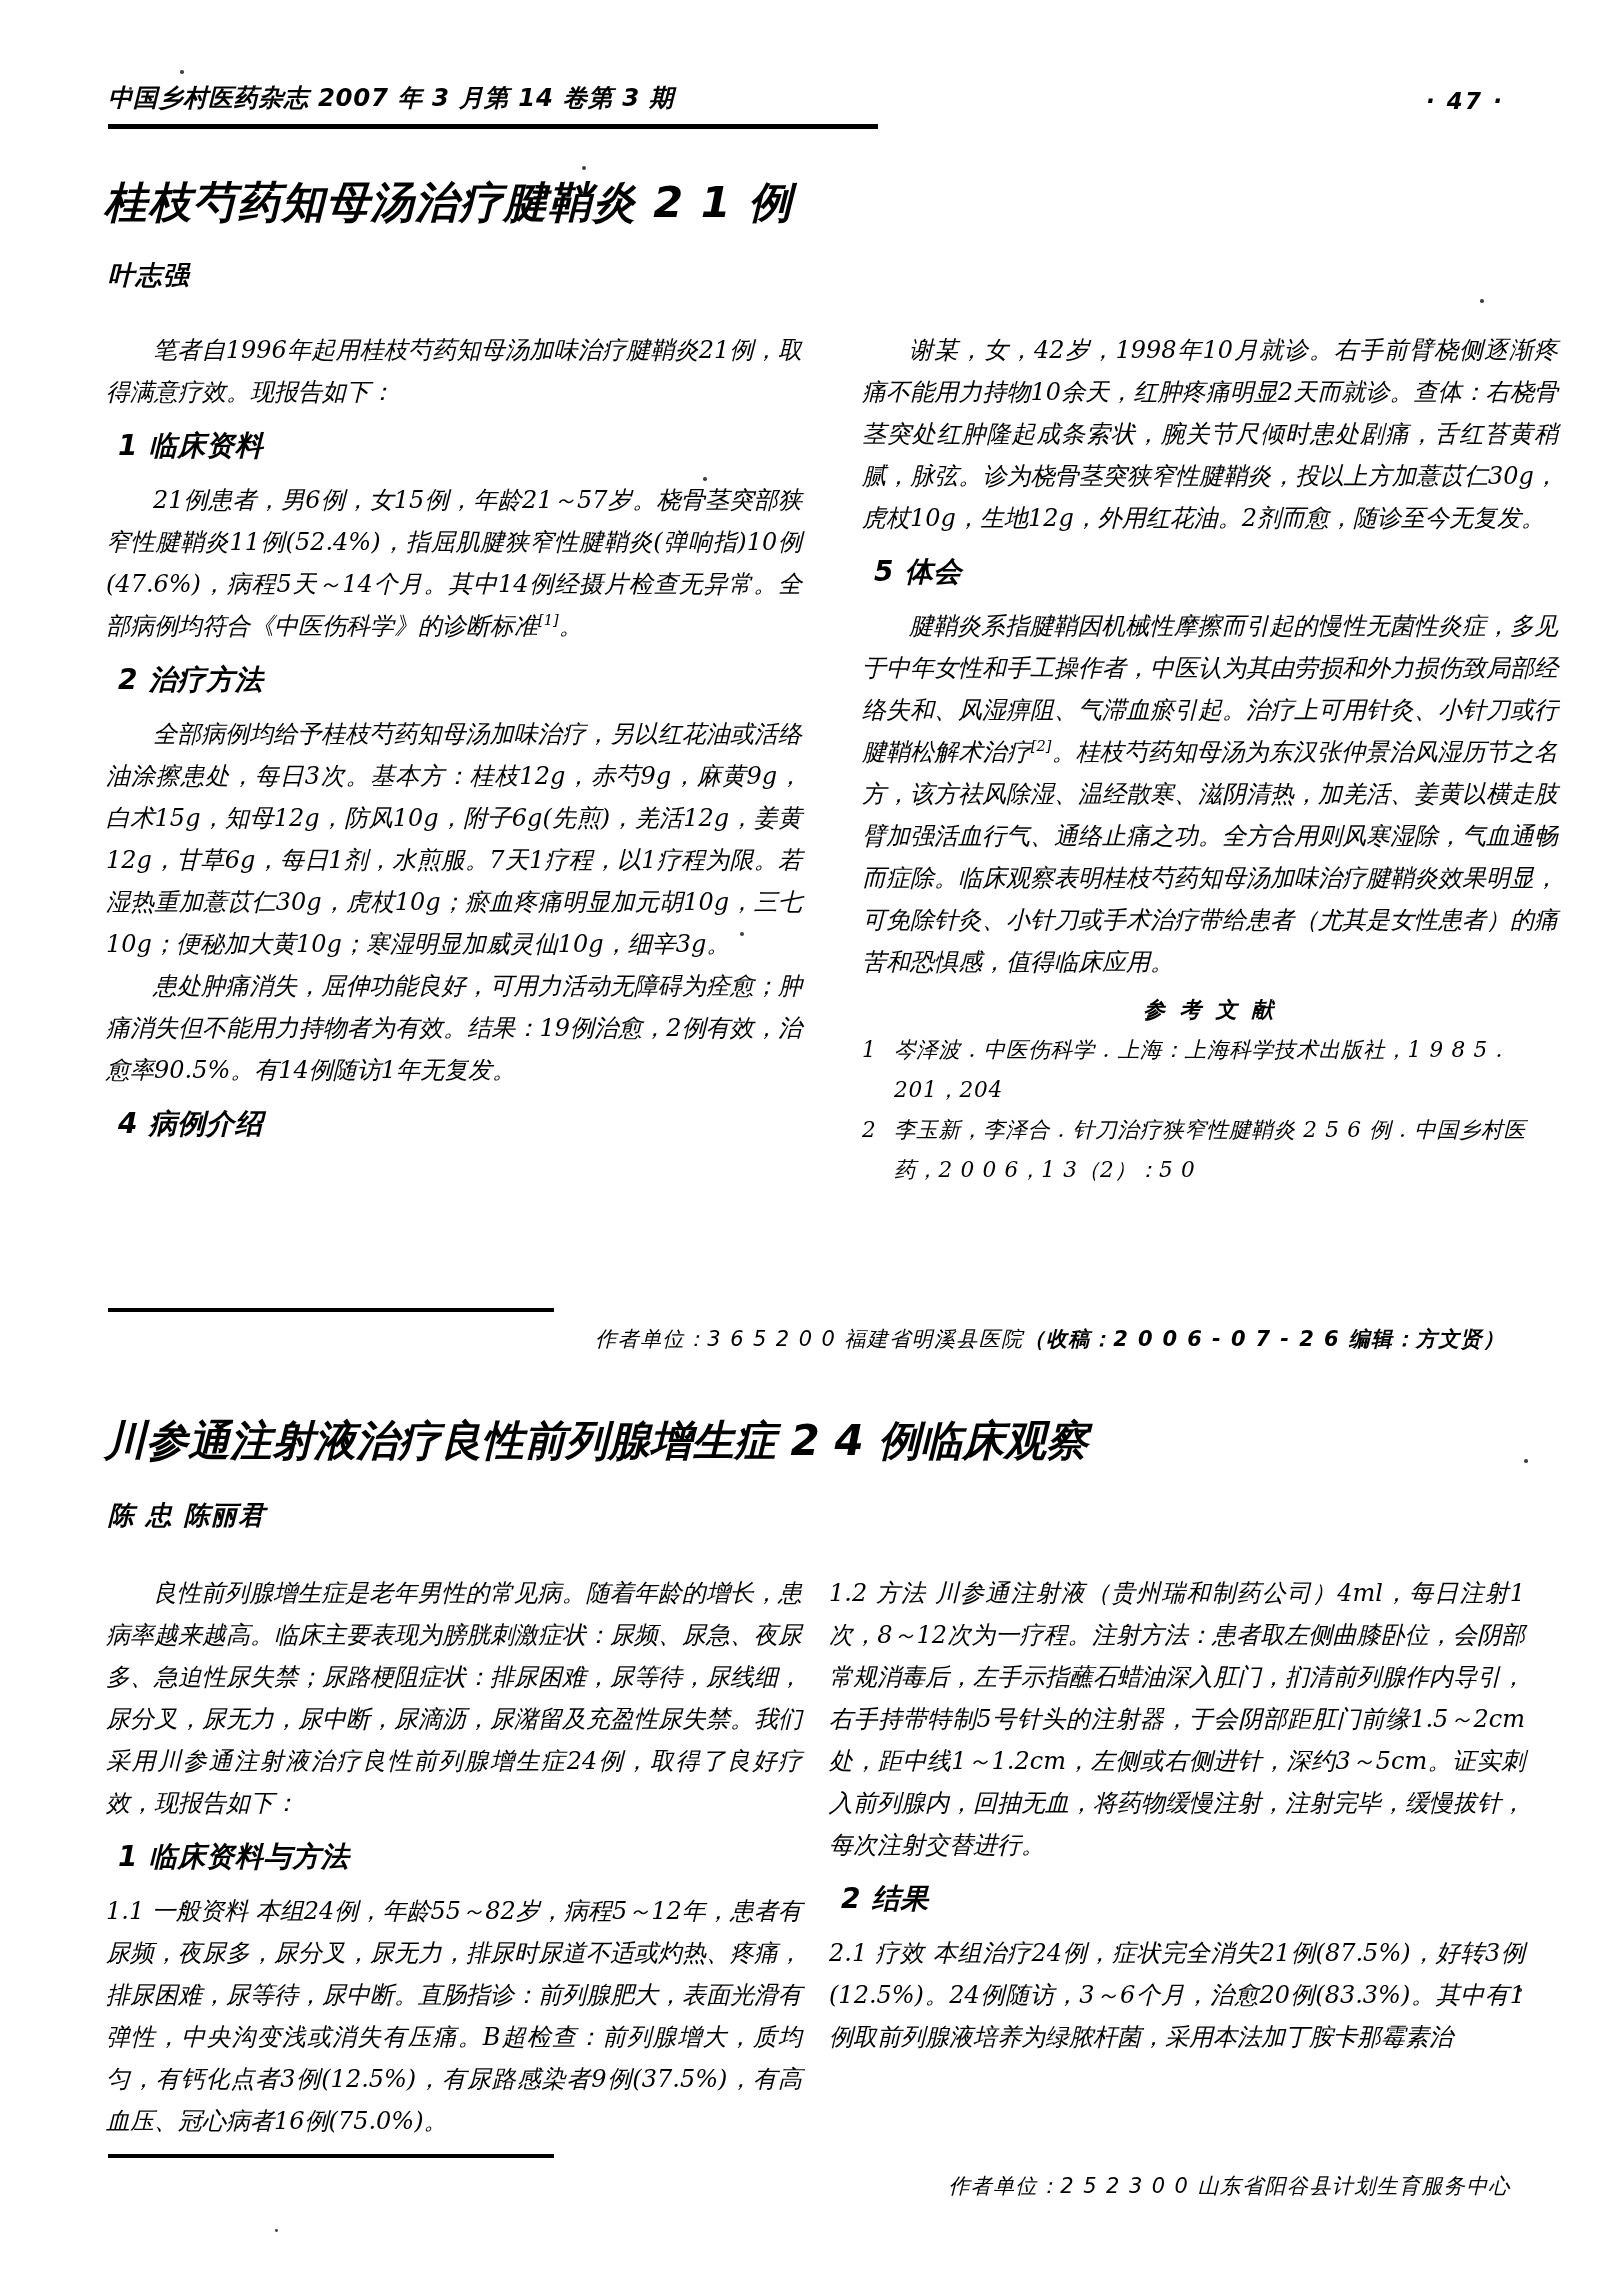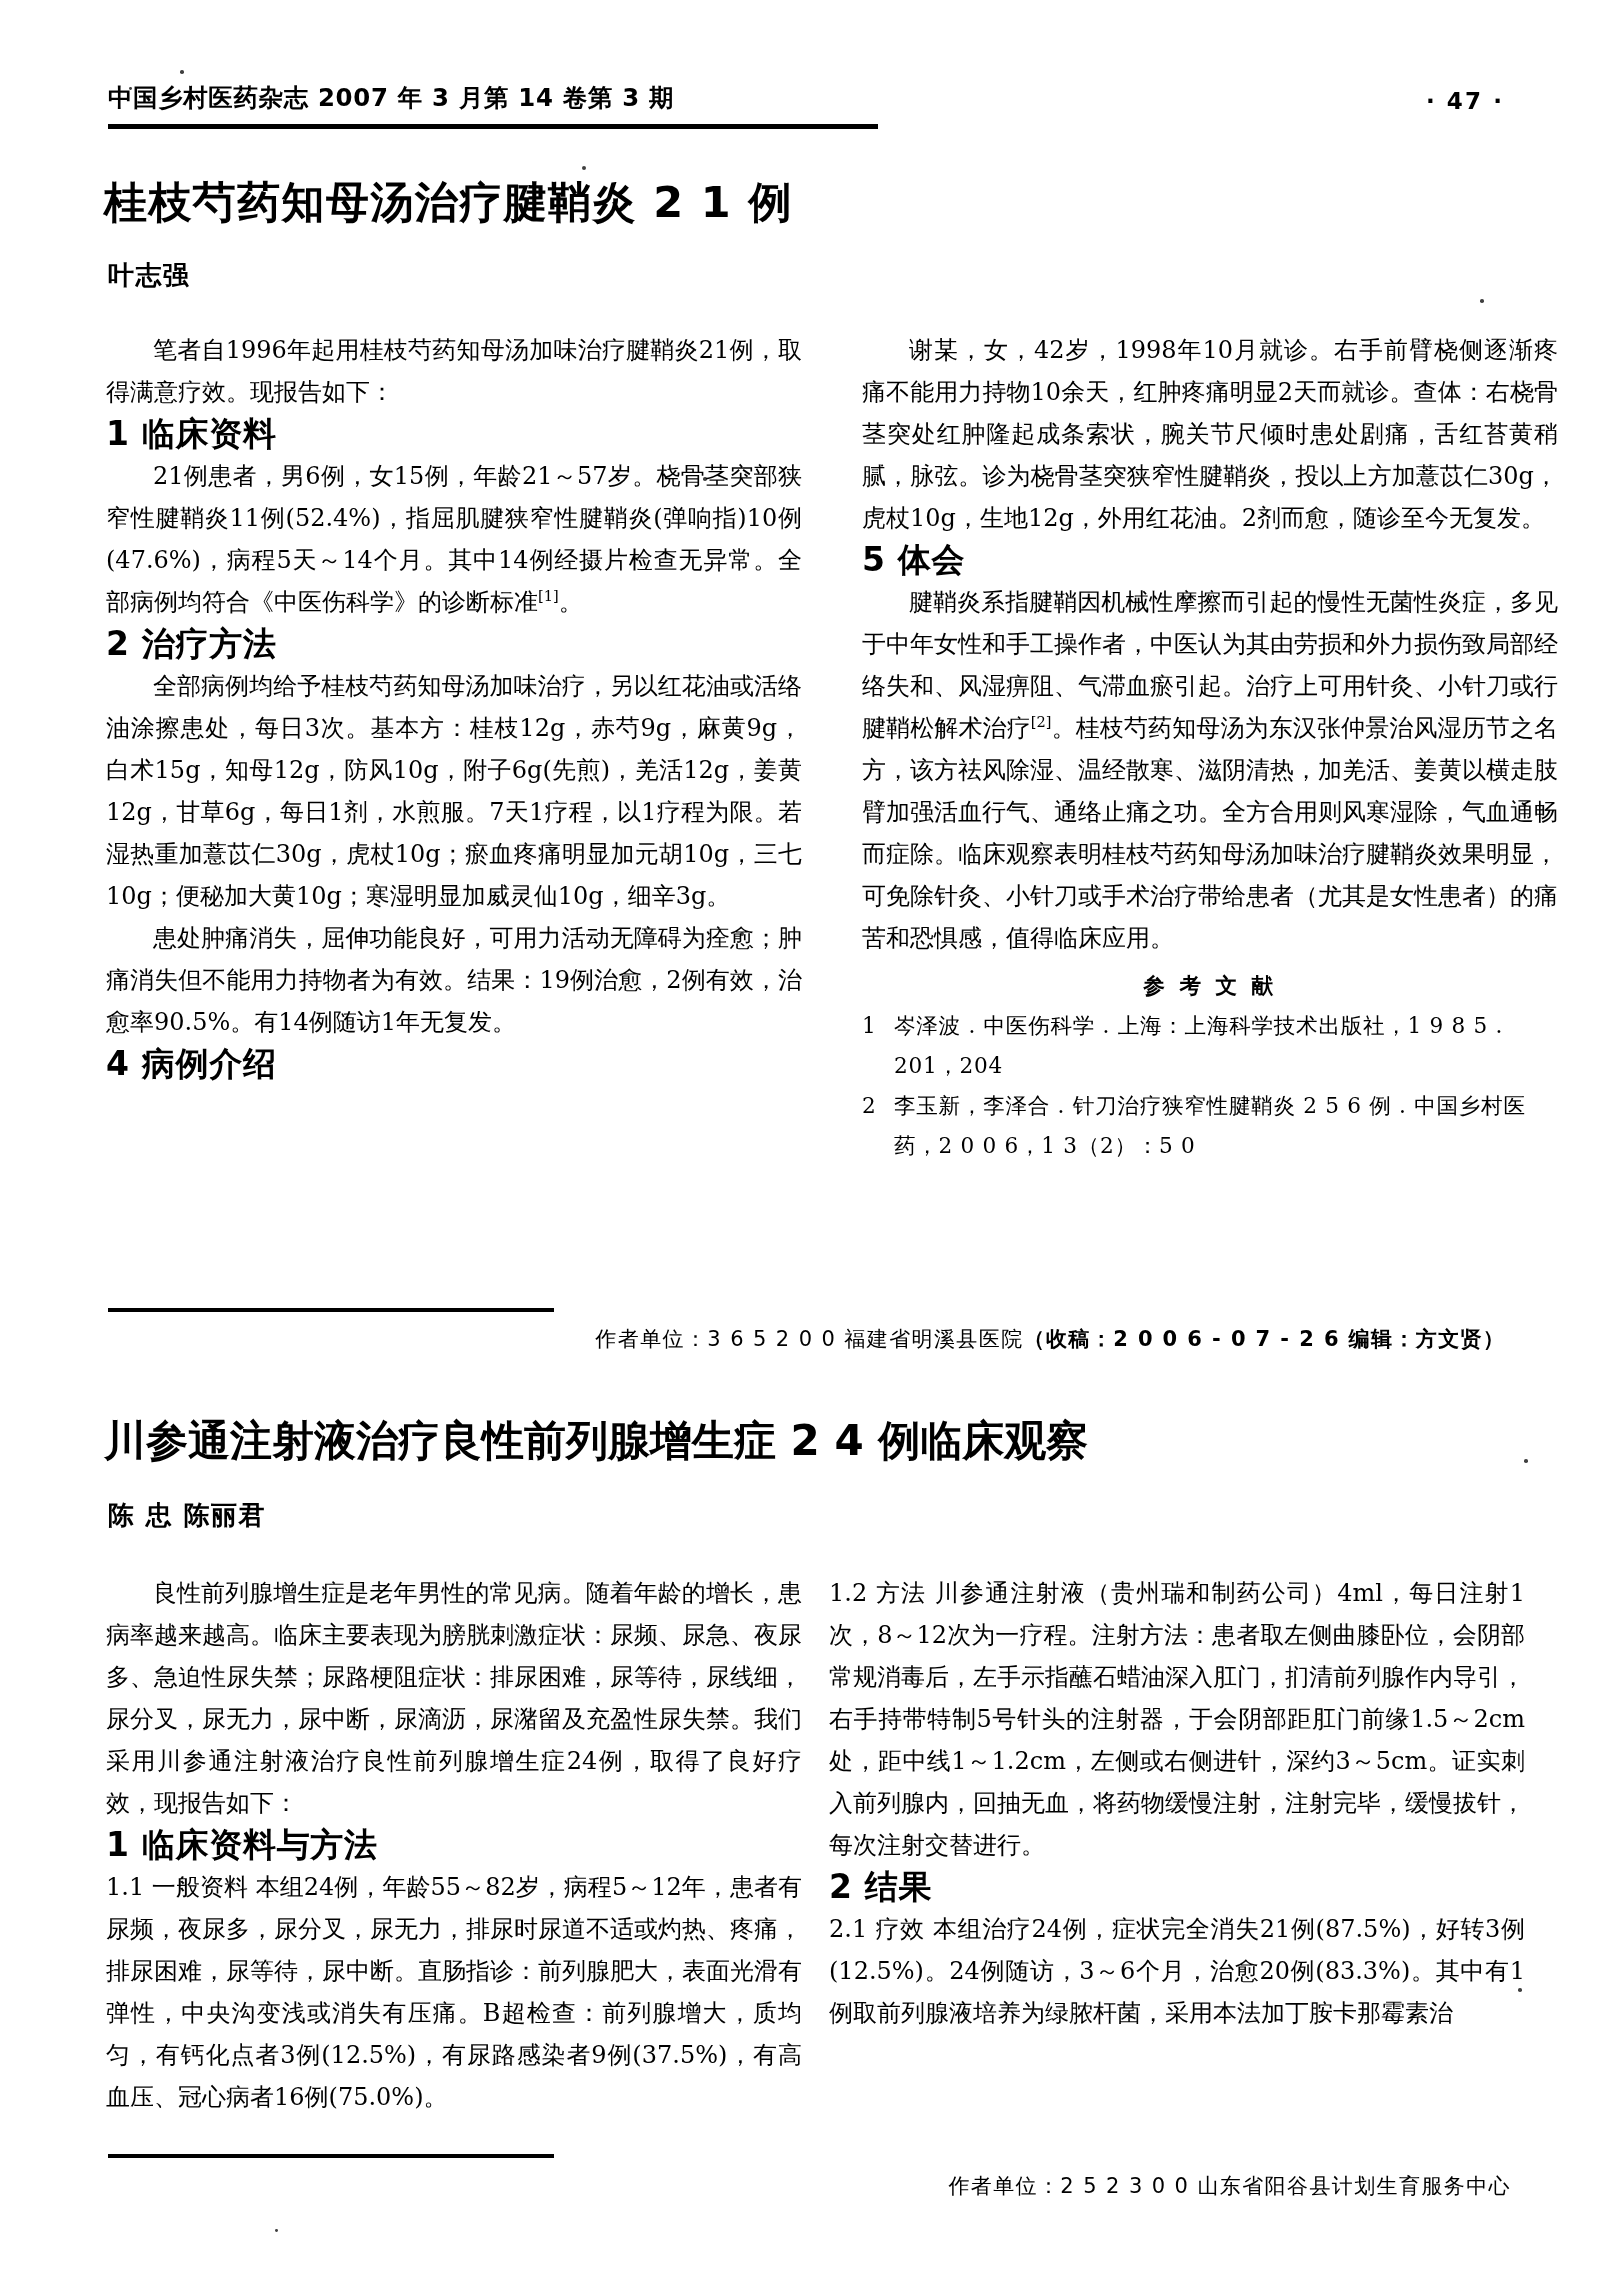--- a/index.html
+++ b/index.html
@@ -13,20 +13,21 @@
     color: #000000;
   }
   .page {
     position: relative;
     width: 1619px;
     height: 2273px;
     background: #ffffff;
     box-sizing: border-box;
     padding: 4px;
     overflow: hidden;
+    font-style: italic;
   }
 
   
   .running-head {
     position: absolute;
     left: 108px;
     top: 82px;
     width: 1403px;
     display: flex;
     align-items: flex-end;
@@ -99,23 +100,23 @@
     font-family: "DejaVu Serif", "Liberation Serif", serif;
     font-size: 24px;
     line-height: 42px;
     text-align: justify;
     text-justify: inter-ideograph;
     text-indent: 47px;
     letter-spacing: 0px;
   }
   p.body.noindent { text-indent: 0; }
   p.section {
-    margin: 0;
-    font-family: "DejaVu Sans", "Liberation Sans", sans-serif;
-    font-size: 33px;
+    margin: 12px;
+    font-family: "DejaVu Sans", "Liberation Sans", sans-serif;
+    font-size: 28px;
     font-weight: bold;
     line-height: 42px;
     letter-spacing: 0.7px;
   }
   sup.ref {
     font-size: 14.6px;
     vertical-align: super;
     line-height: 0;
   }
 

